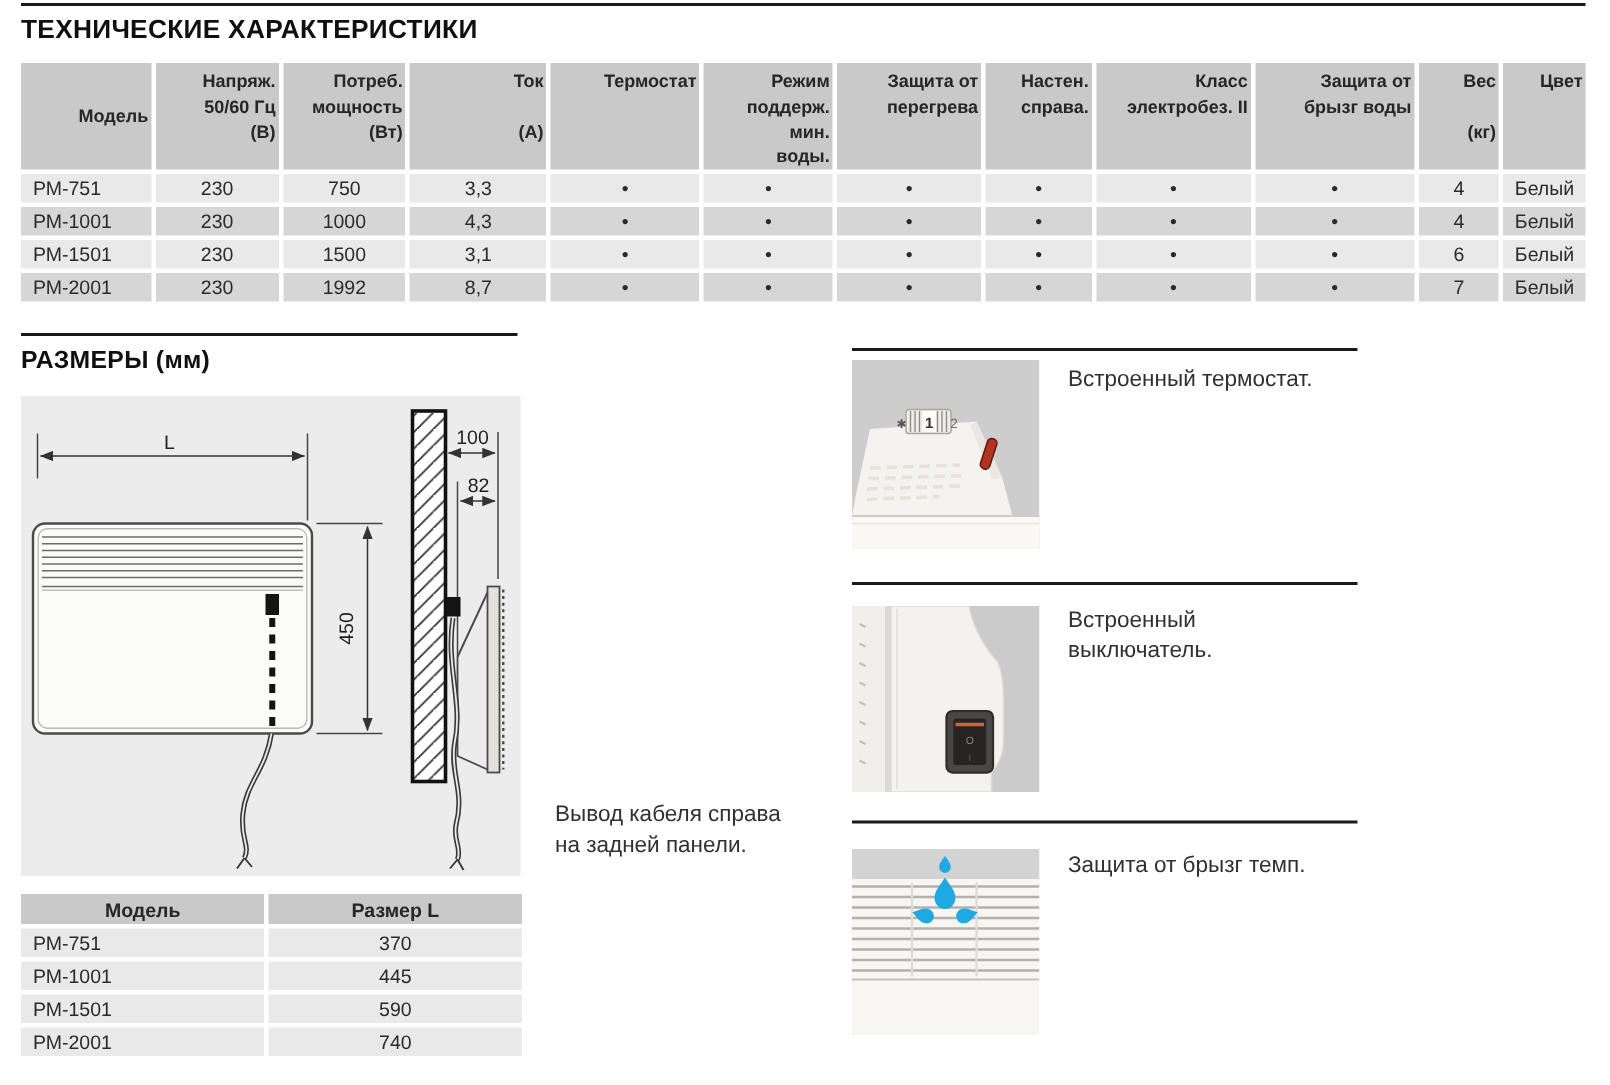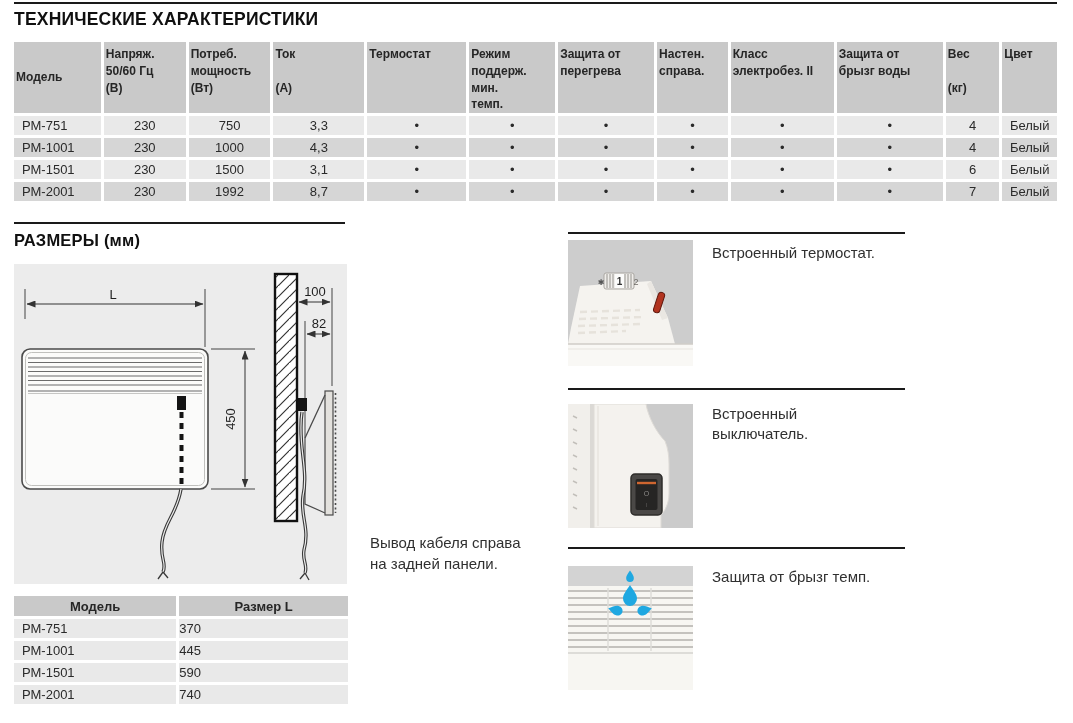--- a/index.html
+++ b/index.html
@@ -14,35 +14,35 @@
   h1.page-title { position:absolute; left:14px; top:9px; font-size:17.5px;
     font-weight:bold; color:#101010; letter-spacing:0.2px; }
   h2.section-title { position:absolute; left:14px; top:231px; font-size:16.5px;
     font-weight:bold; color:#101010; letter-spacing:0.2px; }
 
   
   table.spec { position:absolute; left:11px; top:39px; width:1049px;
     border-collapse:separate; border-spacing:3px 3px; table-layout:fixed; }
   table.spec th { background:#c9c9c9; color:#262626; font-size:12px; font-weight:bold;
     line-height:1.4; vertical-align:top; padding:4px 2px 0 2px; height:57px;
-    text-align:left; white-space:pre-line; }
+    text-align:right; white-space:pre-line; }
   table.spec th.v-mid { vertical-align:middle; padding-top:0; }
   table.spec td { height:19px; font-size:13px; text-align:center; color:#2a2a2a;
     padding:0 2px; }
   table.spec tr.light td { background:#e9e9e9; }
   table.spec tr.dark  td { background:#d6d6d6; }
   table.spec td:first-child { text-align:left; padding-left:8px; }
 
   
   table.size { position:absolute; left:11px; top:593px; width:340px;
     border-collapse:separate; border-spacing:3px 3px; table-layout:fixed; }
   table.size th { background:#c9c9c9; color:#262626; font-size:13px; font-weight:bold;
     height:20px; text-align:center; }
   table.size td { background:#e9e9e9; height:19px; font-size:13px; color:#2a2a2a;
-    }
+    text-align:center; }
   table.size td:first-child { text-align:left; padding-left:8px; }
 
   
   .drawing { position:absolute; left:14px; top:264px; width:333px; height:320px;
     background:#ececec; }
   .drawing svg { display:block; }
   .dim-text { font-size:13px; fill:#1f1f1f; font-family:"Liberation Sans","DejaVu Sans",sans-serif; }
 
   .cable-note { position:absolute; left:370px; top:519px; font-size:15px;
     line-height:1.4; color:#303030; white-space:pre-line;margin-top:13px; }
@@ -82,21 +82,21 @@
 (В)</th>
         <th>Потреб.
 мощность
 (Вт)</th>
         <th>Ток
 
 (А)</th>
         <th>Термостат</th>
         <th>Режим
 поддерж. мин.
-темп.</th>
+воды.</th>
         <th>Защита от
 перегрева</th>
         <th>Настен.
 справа.</th>
         <th>Класс
 электробез. II</th>
         <th>Защита от
 брызг воды</th>
         <th>Вес
 

